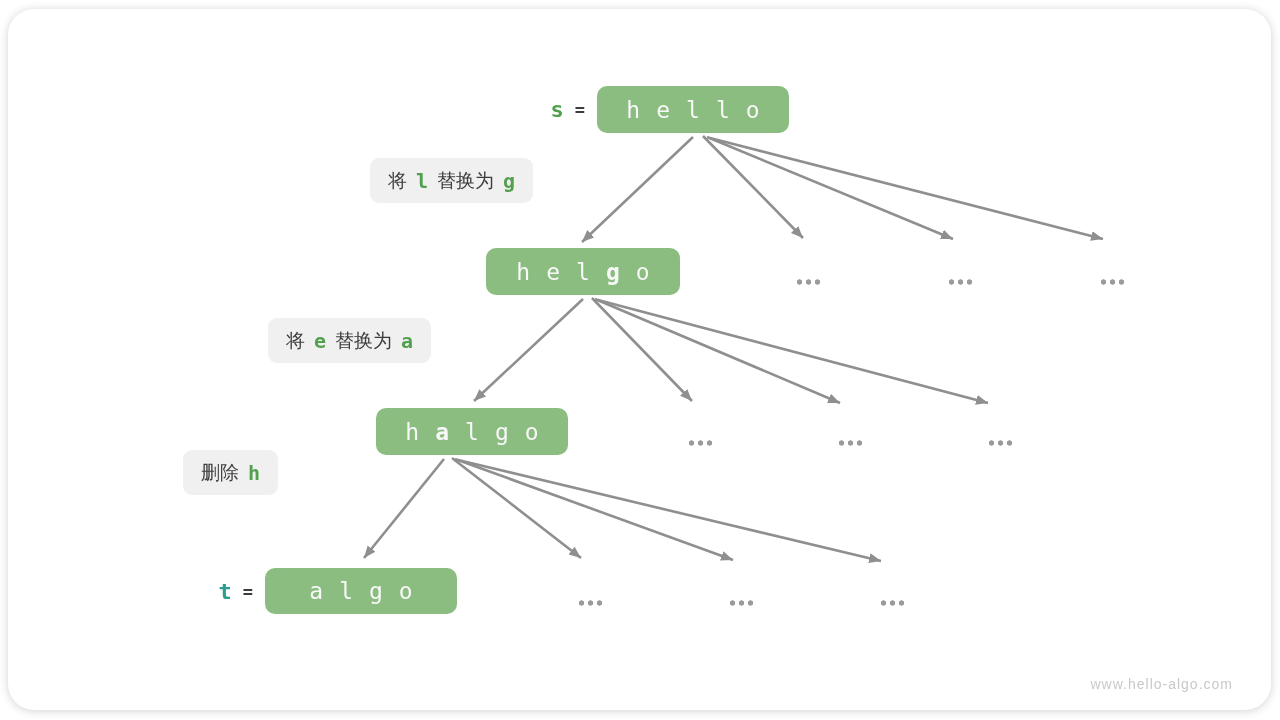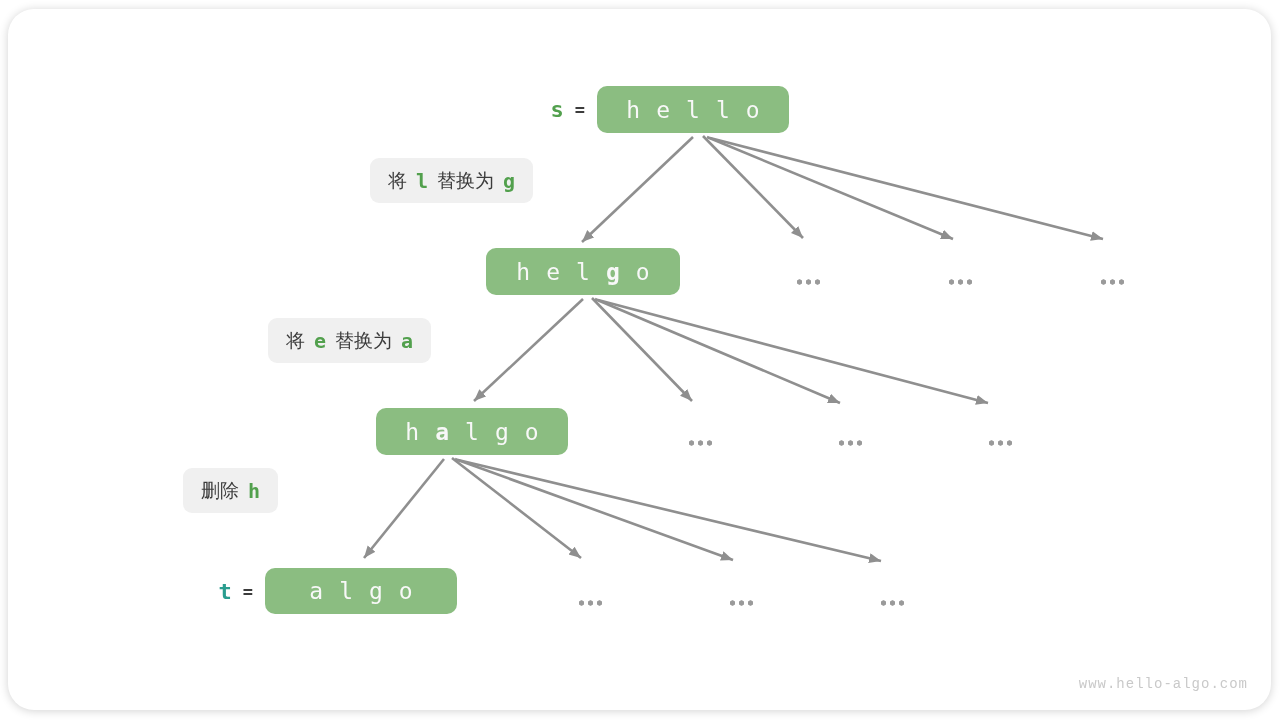--- a/index.html
+++ b/index.html
@@ -31,26 +31,26 @@
   .var.green{color:var(--code-green);}
   .var.teal{color:var(--teal);}
   .eq{font-size:17px;font-weight:bold;color:var(--text-dark);}
   .op-label{position:absolute;height:45px;background:var(--label-bg);border-radius:9px;
     display:inline-flex;align-items:center;gap:9px;padding:0 18px;
     font-size:19px;color:var(--text-dark);white-space:nowrap;}
   .op-label .code{font-family:"DejaVu Sans Mono", monospace;font-size:20px;font-weight:bold;
     color:var(--code-green);}
   #op-1{left:370px;top:158px;}
   #op-2{left:268px;top:318px;}
-  #op-3{left:183px;top:468px;}
+  #op-3{left:183px;top:450px;}
   .dots{position:absolute;width:26px;height:6px;
     background-image:radial-gradient(circle, var(--dots) 2.4px, transparent 2.9px);
     background-size:9px 6px;background-repeat:repeat-x;background-position:0 50%;}
-  .watermark{position:absolute;right:32px;bottom:28px;
-    font-family:Liberation Mono, monospace;font-size:14px;color:var(--watermark);
+  .watermark{position:absolute;right:47px;bottom:28px;
+    font-family:Liberation Sans, sans-serif;font-size:14px;color:var(--watermark);
     letter-spacing:1px;}
 </style>
 </head>
 <body>
 
 <div class="card"></div>
 
 <svg class="arrows" width="1280" height="720" viewBox="0 0 1280 720">
   <defs>
     <marker id="ah" markerWidth="14" markerHeight="12" refX="12" refY="5" orient="auto" markerUnits="userSpaceOnUse">

